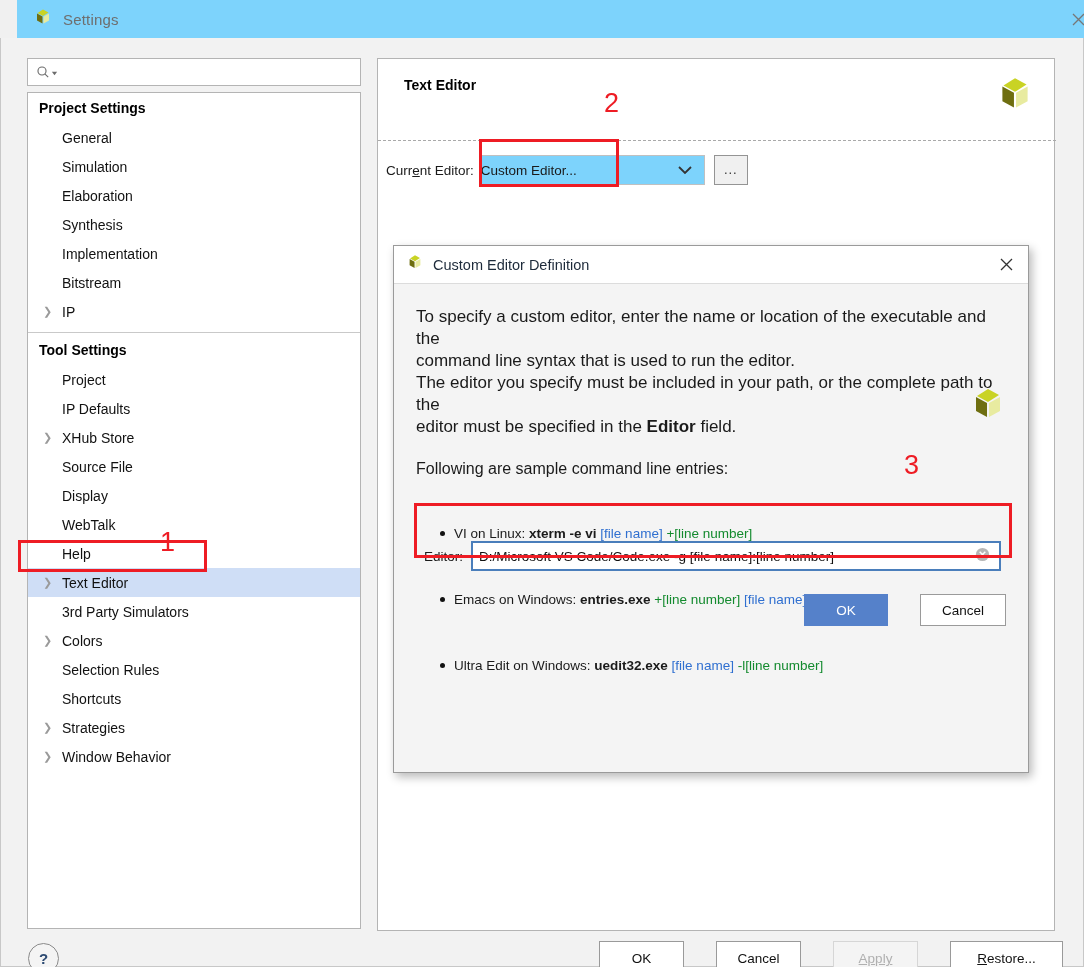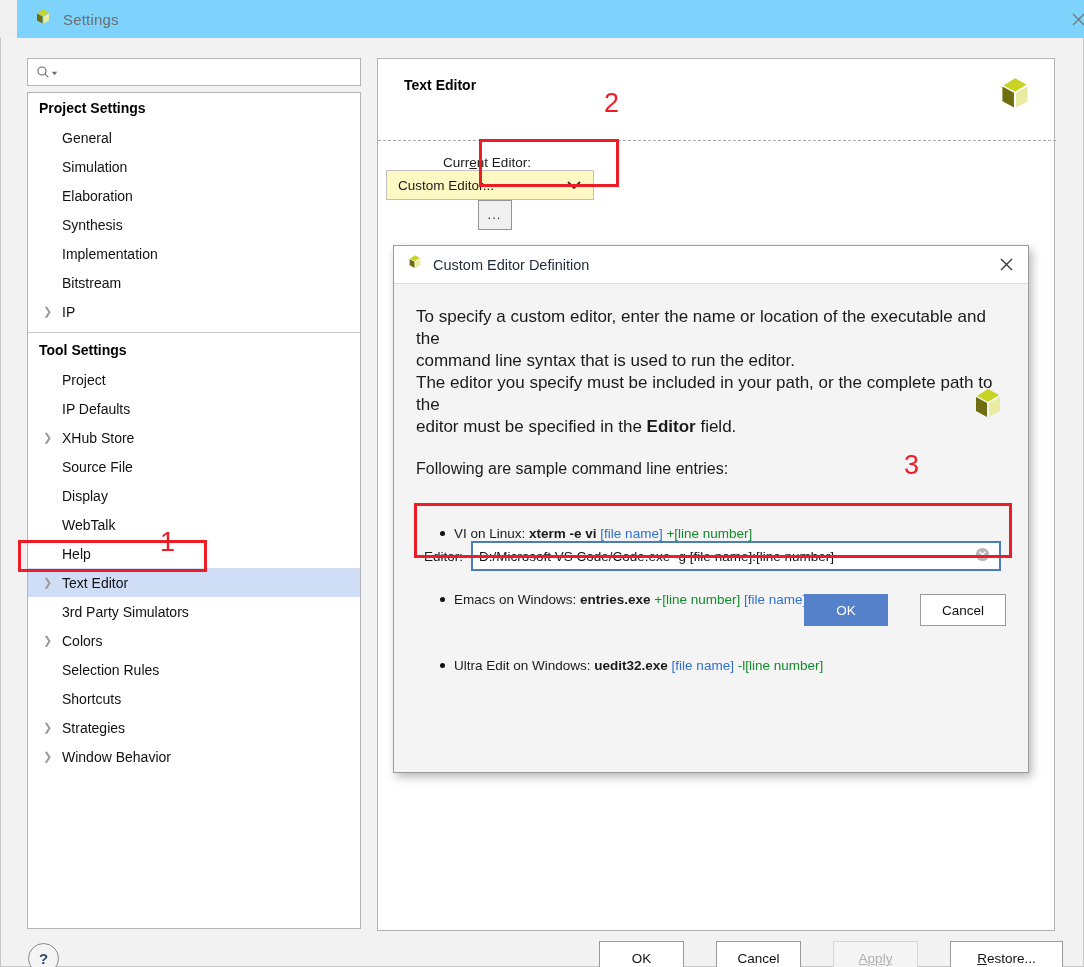--- a/index.html
+++ b/index.html
@@ -79,27 +79,27 @@
   }
   .rp-head{padding:18px 0 0 26px;}
   .rp-title{font-weight:bold;font-size:14px;color:#000;}
   .rp-sub{font-size:13.5px;color:#1a1a1a;margin-top:6px;}
   .rp-logo{position:absolute;right:18px;top:16px;}
   .dashline{
     position:absolute;left:0;top:81px;width:678px;height:0;
     border-top:1px dashed #a9a9a9;
   }
   .editor-row{
-    position:absolute;left:8px;top:96px;display:flex;align-items:center;flex-direction:column;
+    position:absolute;left:8px;top:96px;display:flex;align-items:center;
   }
   .ce-label{font-size:13.5px;color:#1a1a1a;margin-right:6px;}
   .combo{
-    position:relative;width:208px;height:30px;box-sizing:border-box;
-    background:#fef9c3;border:1px solid #c0c0c0;
-    display:flex;align-items:center;padding-left:11px;font-size:13.5px;
+    position:relative;width:225px;height:30px;box-sizing:border-box;
+    background:#7dd3fc;border:1px solid #c0c0c0;
+    display:flex;align-items:center;padding-left:0;font-size:13.5px;
   }
   .combo .chevd{
     position:absolute;right:12px;top:50%;transform:translateY(-50%);
     display:block;
   }
   .dots-btn{
     width:34px;height:30px;margin-left:9px;box-sizing:border-box;
     background:#f0f0f0;border:1px solid #949494;
     display:flex;align-items:center;justify-content:center;
     font-size:13px;color:#333;letter-spacing:1px;line-height:8px;

